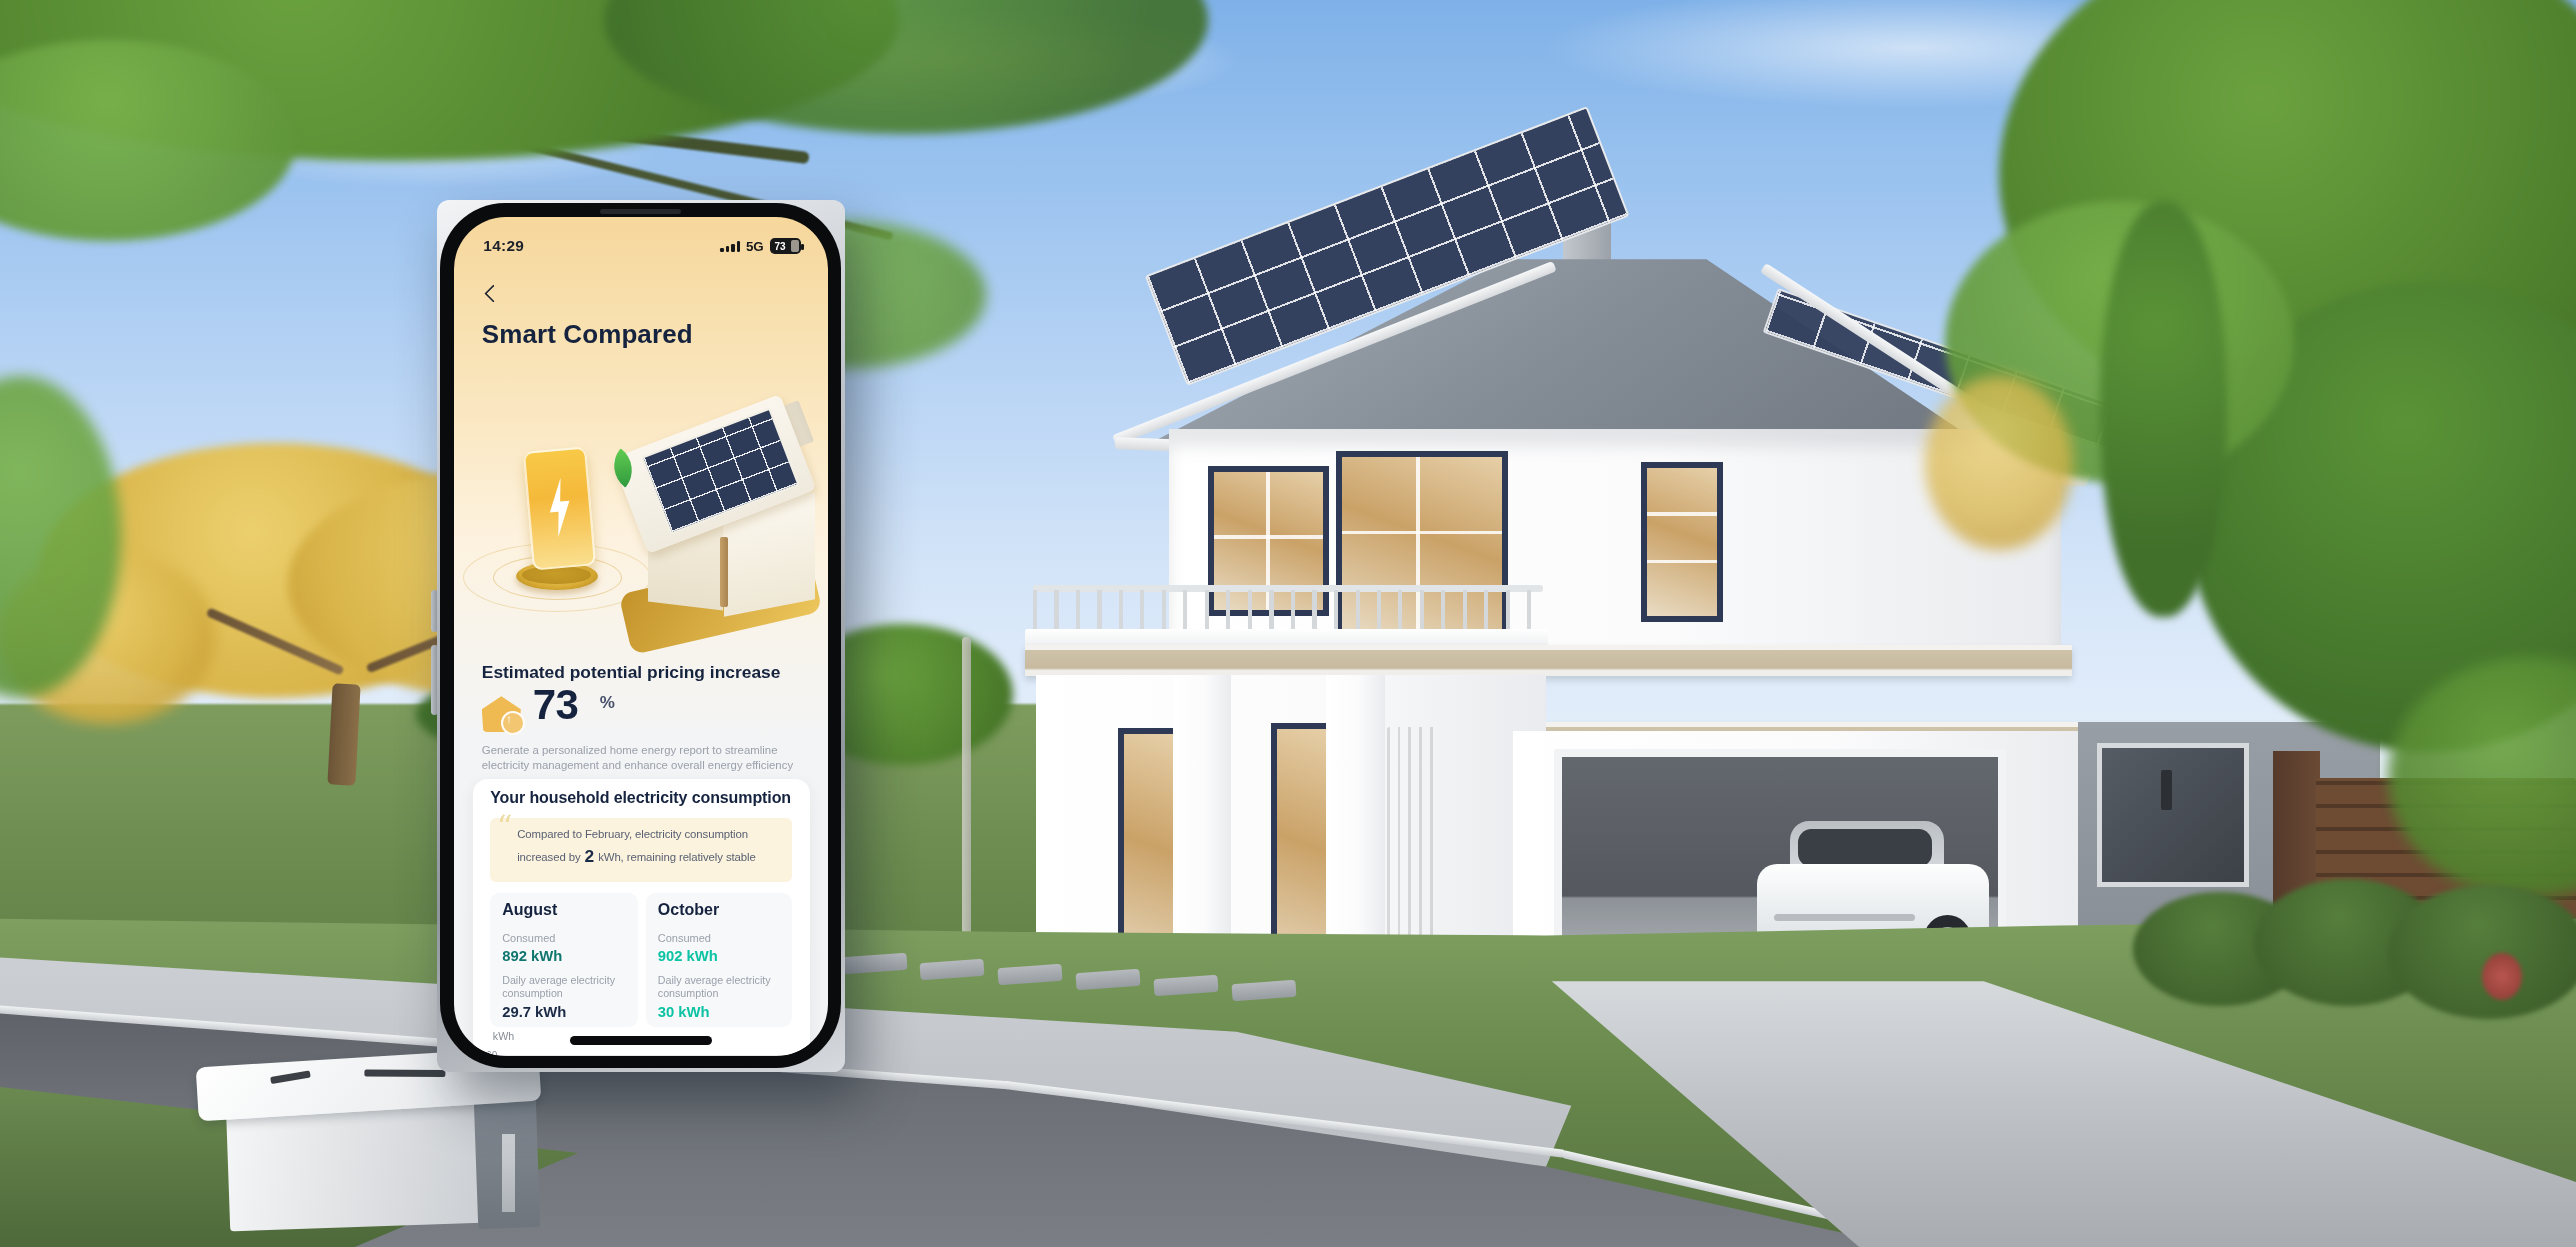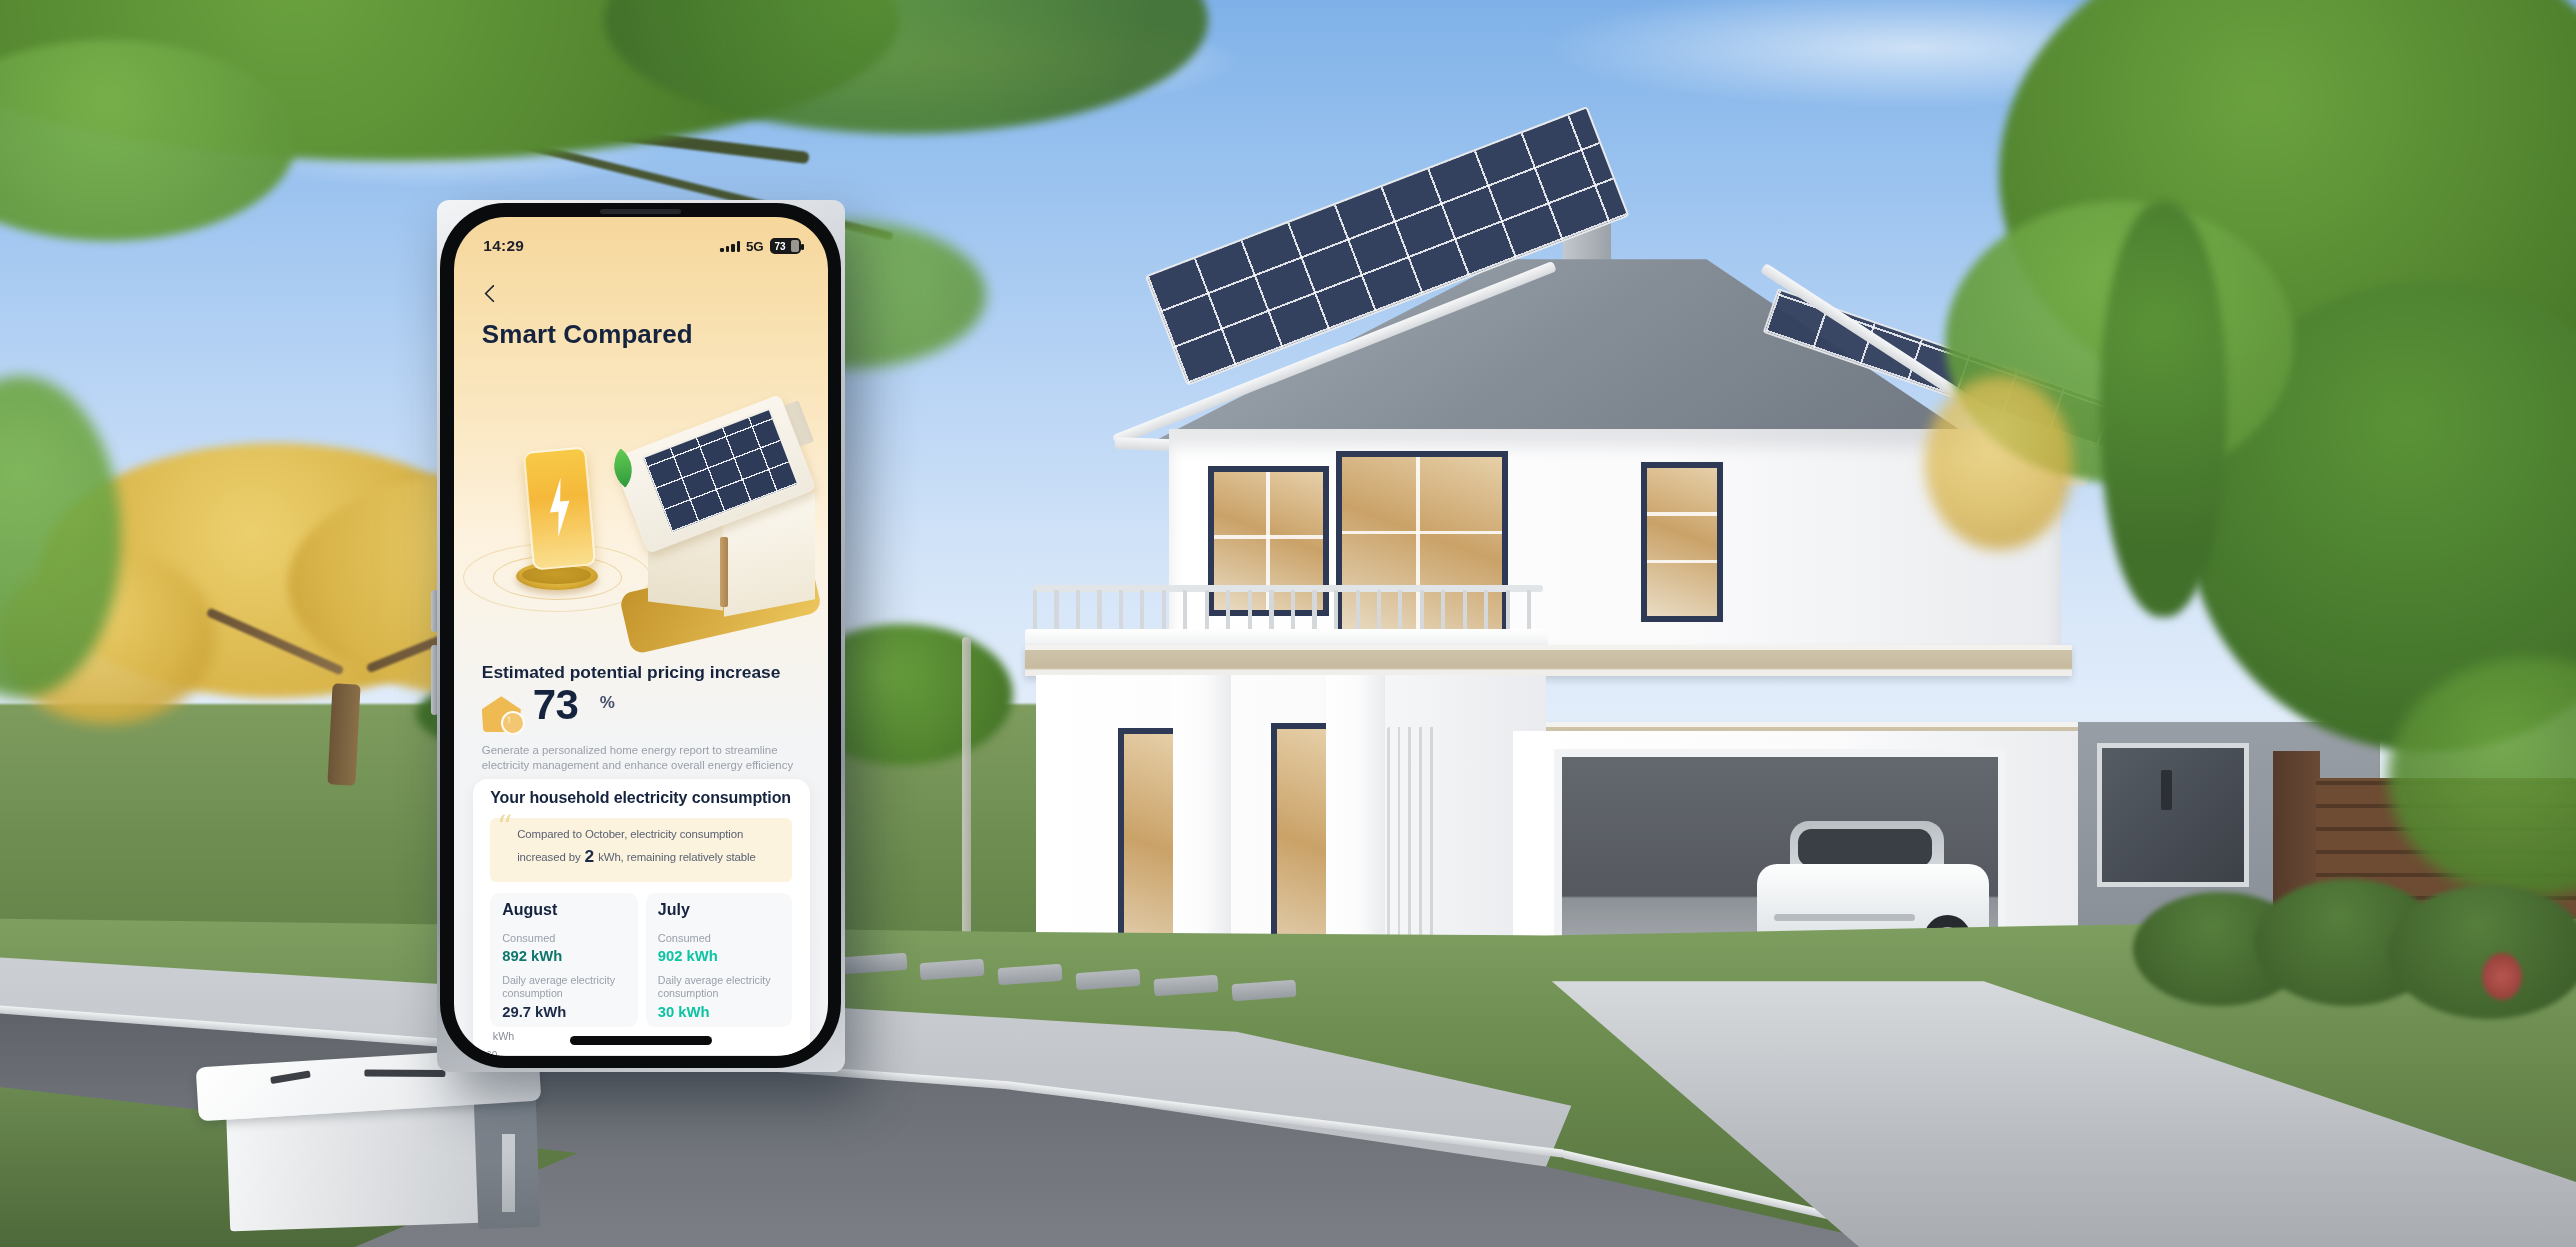--- a/index.html
+++ b/index.html
@@ -328,34 +328,34 @@
           <div class="earnunit">%</div>
         </div>
         <div class="s reportnote">Generate a personalized home energy report to streamline electricity management and enhance overall energy efficiency</div>
 
         <div class="s card">
           <div class="s cardtitle">Your household electricity consumption</div>
 
           <div class="s notebox">
             <span class="qmark">“</span>
             <div class="notetext">
-              <span>Compared to October, electricity consumption increased by</span><span class="big">2</span><span>kWh,  remaining relatively stable</span>
+              <span>Compared to February, electricity consumption increased by</span><span class="big">2</span><span>kWh,  remaining relatively stable</span>
             </div>
           </div>
 
           <div class="s mcard" style="left:17.4px;">
             <div class="mname">August</div>
             <div class="mlab1">Consumed</div>
             <div class="mval1">892 kWh</div>
             <div class="mlab2">Daily average electricity consumption</div>
             <div class="mval2">29.7 kWh</div>
           </div>
 
           <div class="s mcard" style="left:173px;width:146px;">
-            <div class="mname">July</div>
+            <div class="mname">October</div>
             <div class="mlab1">Consumed</div>
             <div class="mval1 teal">902 kWh</div>
             <div class="mlab2">Daily average electricity consumption</div>
             <div class="mval2 teal">30 kWh</div>
           </div>
 
           <div class="s chartunit">kWh</div>
           <div class="s charttick">60</div>
 
         </div>

